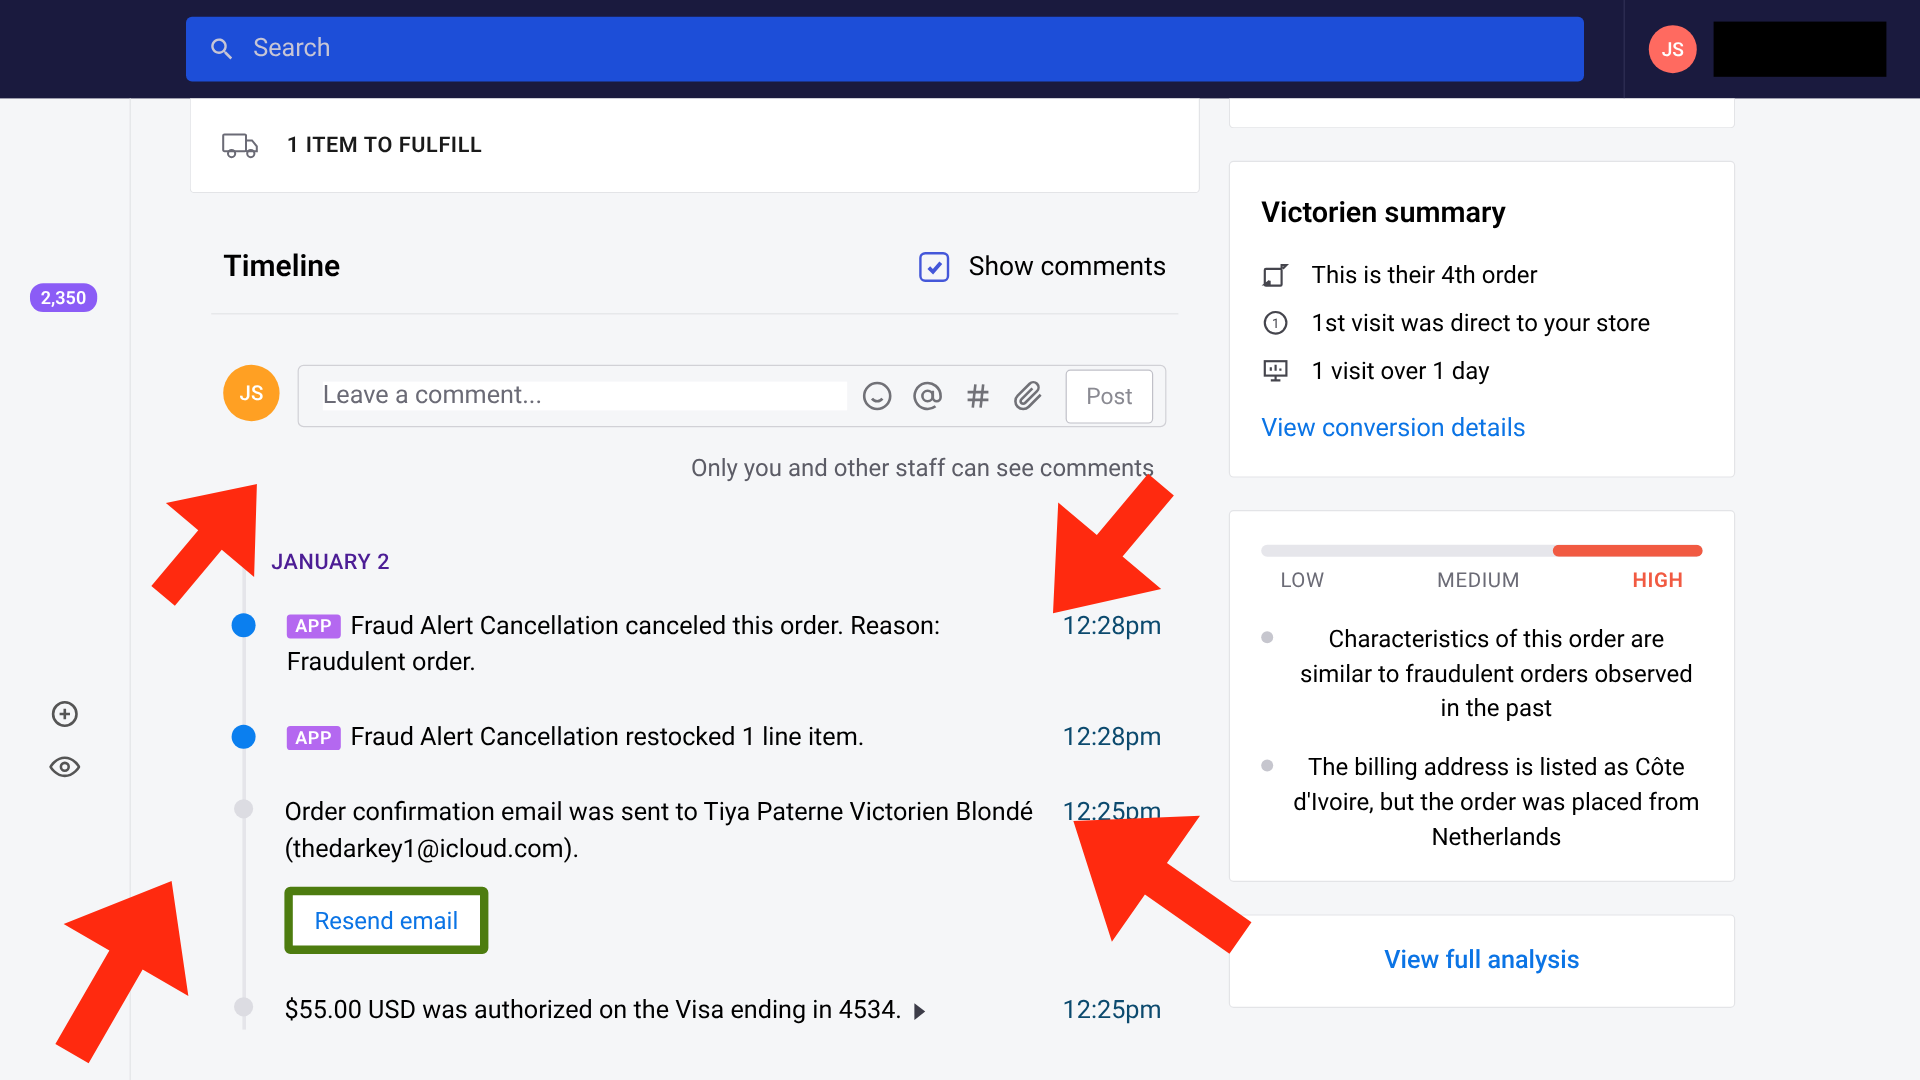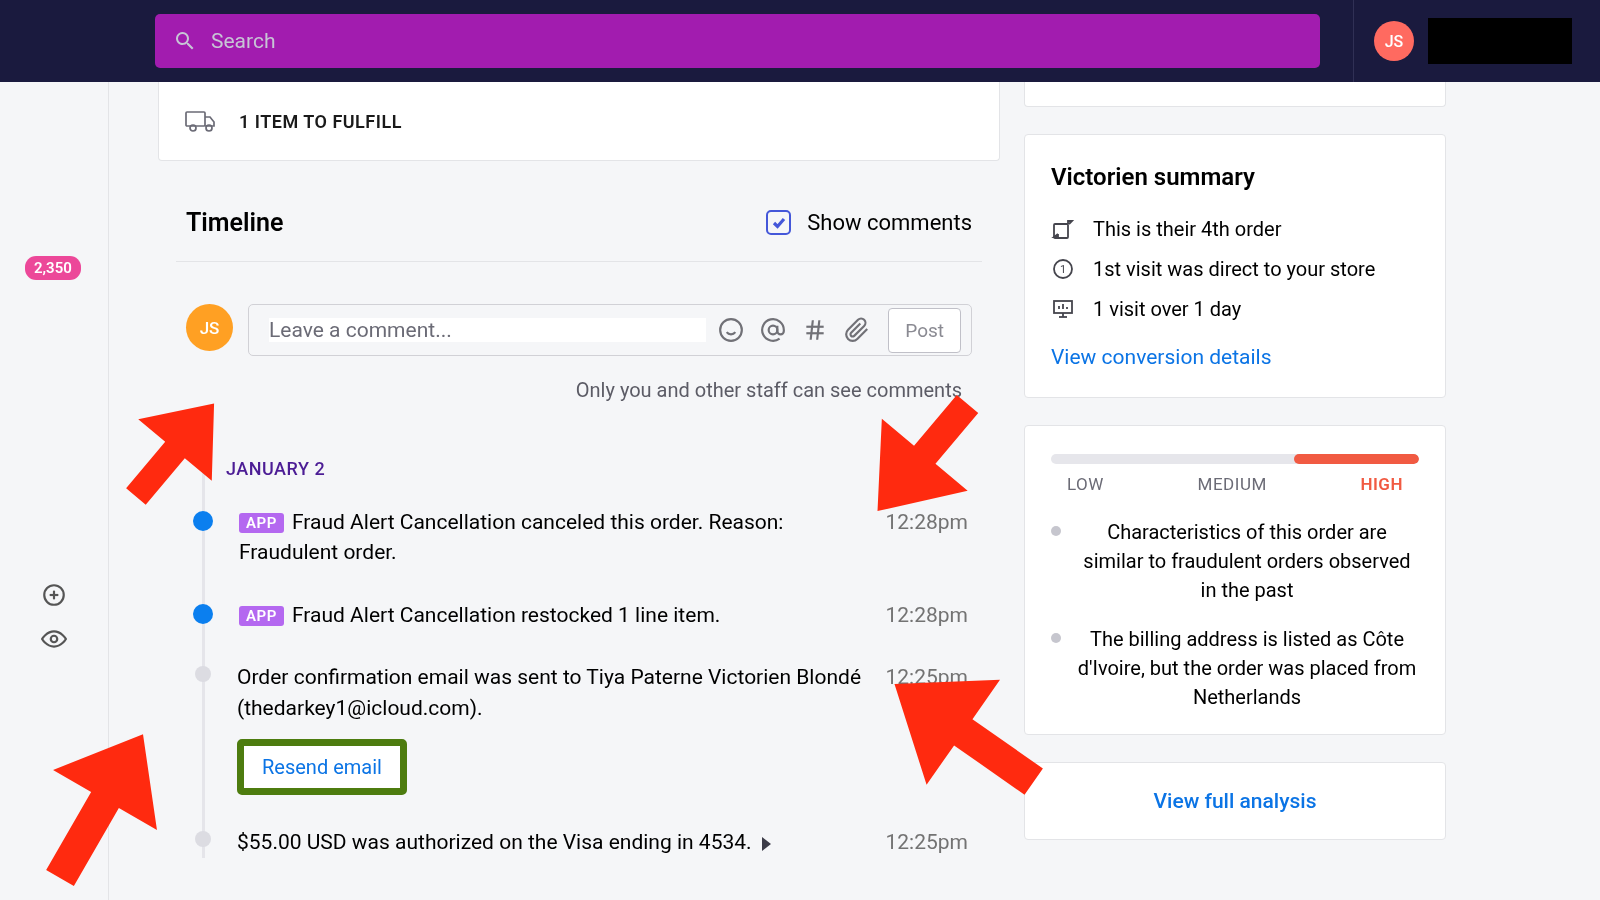--- a/index.html
+++ b/index.html
@@ -1,29 +1,29 @@
 <!DOCTYPE html>
 <html><head>
 <meta charset="utf-8">
 <style>
 * { margin: 0; padding: 0; box-sizing: border-box; font-family: -apple-system, BlinkMacSystemFont, "Segoe UI", Roboto, sans-serif; }
 body { background: #f5f6f8; overflow: hidden; }
 
 .topbar { background: #1a1a3e; height: 82px; display: flex; align-items: center; padding: 0 28px 0 155px; gap: 28px; }
-.search-wrap { flex: 1; max-width: 1165px; background: #a21caf; border-radius: 5px; height: 54px; display: flex; align-items: center; padding: 0 18px; gap: 14px; }
+.search-wrap { flex: 1; max-width: 1165px; background: #1d4ed8; border-radius: 5px; height: 54px; display: flex; align-items: center; padding: 0 18px; gap: 14px; }
 .search-wrap svg { fill: #c7c5d5; }
 .search-wrap input { flex: 1; background: none; border: none; outline: none; color: #c7c5d5; font-size: 21px; }
 .search-wrap input::placeholder { color: #c7c5d5; }
 .topright { display: flex; align-items: center; gap: 14px; margin-left: auto; border-left: 1px solid #303055; padding-left: 20px; height: 100%; }
 .avatar-top { width: 40px; height: 40px; border-radius: 50%; background: #ff6a60; color: #fff; display: flex; align-items: center; justify-content: center; font-size: 16px; font-weight: 500; }
 .blackbox { width: 144px; height: 46px; background: #000; }
 
 .page { display: flex; }
 .left-rail { width: 109px; padding-top: 86px; display: flex; flex-direction: column; align-items: center; gap: 12px; position: relative; border-right: 1px solid #e3e4e7; min-height: calc(100vh - 82px); }
-.badge-count { background: #ec4899; color: #fff; padding: 3px 9px; border-radius: 11px; font-size: 15px; font-weight: 600; position: absolute; left: 25px; top: 174px; }
+.badge-count { background: #8b5cf6; color: #fff; padding: 3px 9px; border-radius: 11px; font-size: 15px; font-weight: 600; position: absolute; left: 25px; top: 154px; }
 .rail-icons { position: absolute; top: 500px; left: 50%; transform: translateX(-50%); display: flex; flex-direction: column; gap: 18px; align-items: center; }
 .rail-icons svg { stroke: #555; fill: none; }
 
 .main-content { flex: 1; padding: 0 24px 0 49px; max-width: 915px; }
 .card { background: #fff; border-radius: 4px; border: 1px solid #e3e4e7; margin-bottom: 27px; }
 
 .fulfill-card { padding: 26px 26px; border-top: none; border-top-left-radius: 0; border-top-right-radius: 0; }
 .fulfill-row { display: flex; align-items: center; gap: 22px; }
 .fulfill-row svg { stroke: #6b6b76; stroke-width: 1.7; fill: none; }
 .fulfill-text { letter-spacing: 0.5px; font-size: 18px; font-weight: 600; color: #1a1a1a; }
@@ -50,21 +50,21 @@
 .tl-axis { position: absolute; left: 26px; top: 0; bottom: 0; width: 3px; background: #e5e5ea; }
 
 .tl-date { color: #4c1d95; font-size: 18px; letter-spacing: 0.5px; padding: 24px 0 28px 50px; font-weight: 500; }
 
 .tl-item { display: flex; gap: 26px; padding: 0 14px 32px 17px; position: relative; }
 .tl-dot { width: 20px; height: 20px; border-radius: 50%; flex-shrink: 0; margin-top: 4px; position: relative; z-index: 1; }
 .tl-dot.blue { background: #0b7fef; }
 .tl-dot.grey { background: #dcdce2; margin-left: 2px; width: 16px; height: 16px; }
 .tl-content { flex: 1; font-size: 21px; line-height: 1.45; display: flex; gap: 18px; }
 .tl-text { flex: 1; }
-.tl-time { color: #737373; font-size: 21px; white-space: nowrap; }
+.tl-time { color: #0c4a6e; font-size: 21px; white-space: nowrap; }
 .app-tag { background: #b468f0; color: #fff; font-size: 15px; padding: 1px 7px; border-radius: 3px; font-weight: 600; letter-spacing: 0.5px; vertical-align: 1px; margin-right: 3px; }
 .resend-btn { border: 7px solid #4d7c0f; color: #0b74e5; background: #fff; padding: 9px 18px; border-radius: 5px; font-size: 20px; margin-top: 16px; display: inline-block; }
 .caret-r { display: inline-block; width: 0; height: 0; border-top: 7px solid transparent; border-bottom: 7px solid transparent; border-left: 9px solid #3c3c48; margin-left: 10px; vertical-align: -2px; }
 
 .right-col { width: 436px; padding: 0 14px 0 0; }
 .side-card { background: #fff; border: 1px solid #e3e4e7; border-radius: 4px; margin-bottom: 27px; padding: 28px 26px; }
 .side-card-empty { height: 25px; padding: 0; border-top: none; border-top-left-radius: 0; border-top-right-radius: 0; }
 .side-title { font-size: 24px; font-weight: 600; margin-bottom: 26px; }
 .summary-list { display: flex; flex-direction: column; gap: 16px; margin-bottom: 24px; }
 .summary-row { display: flex; gap: 18px; align-items: center; font-size: 20px; }

